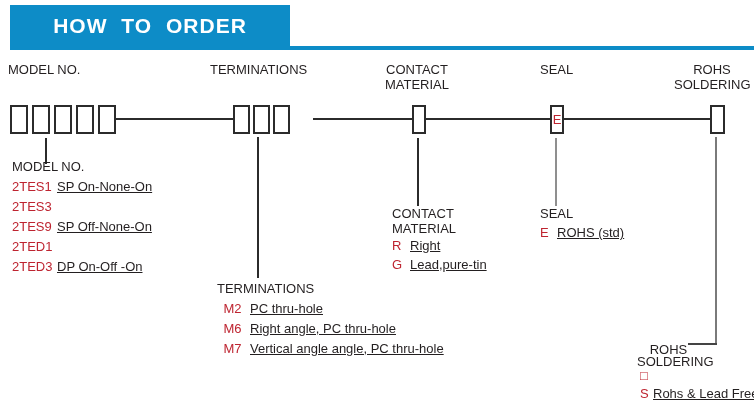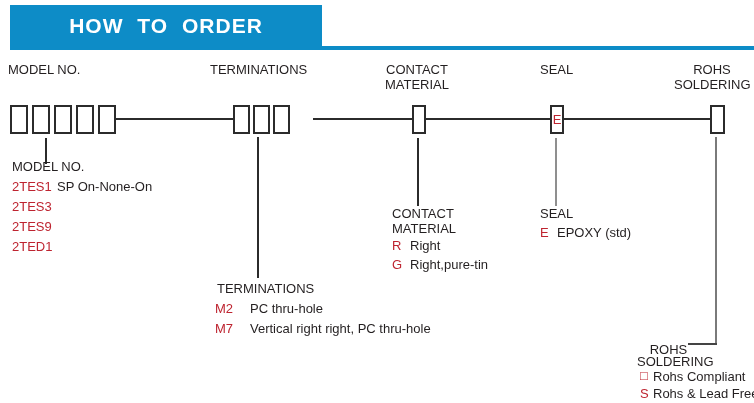--- a/index.html
+++ b/index.html
@@ -6,21 +6,21 @@
   #page{
     position:relative;
     width:754px;height:403px;
     background:#ffffff;
     font-family:"Liberation Sans", sans-serif;
     color:#231f20;
     overflow:hidden;
   }
   
   .banner{
-    position:absolute;left:10px;top:5px;width:312px;height:41px;
+    position:absolute;left:10px;top:5px;width:280px;height:41px;
     background:#0d8cc7;color:#ffffff;
     display:flex;align-items:center;justify-content:center;
     font-size:21px;font-weight:bold;letter-spacing:1px;word-spacing:7px;
   }
   .banner-strip{position:absolute;left:10px;top:46px;width:744px;height:4px;background:#0d8cc7;}
   
   .col-header{position:absolute;top:62px;font-size:13px;line-height:15px;white-space:nowrap;}
   .col-header.center{text-align:center;white-space:normal;}
   #hdr-model{left:8px;}
   #hdr-term{left:210px;}
@@ -51,27 +51,27 @@
   #v-term{left:257px;top:137px;height:141px;}
   #v-contact{left:417px;top:138px;height:68px;}
   #v-seal{left:555px;top:138px;height:68px;background:#8f8f8f;}
   #v-rohs{left:715px;top:137px;height:207px;background:#7a7a7a;}
   #h-rohs-elbow{position:absolute;left:688px;top:343px;width:29px;height:2px;background:#444444;}
   
   .list{position:absolute;font-size:13px;}
   .list-title{height:17px;line-height:15px;white-space:nowrap;}
   .row{display:flex;align-items:center;height:20px;white-space:nowrap;}
   .code{color:#be2430;flex:0 0 auto;}
-  .desc{color:#231f20;}
+  .desc{color:#231f20;text-decoration:underline;}
   #list-model{left:12px;top:159px;}
   #list-model .code{width:45px;}
   #list-term{left:215px;top:281px;}
   #list-term .list-title{margin-left:2px;}
   #list-term .row{height:20px;}
-  #list-term .code{width:35px;}
+  #list-term .code{width:35px;text-align:center;}
   #list-contact{left:392px;top:206px;}
   .title2{line-height:15px;white-space:nowrap;}
   #list-contact .row{height:19px;}
   #list-contact .row:first-of-type{margin-top:4px;}
   #list-contact .code{width:18px;}
   #list-seal{left:540px;top:206px;}
   #list-seal .row{height:19px;margin-top:2px;}
   #list-seal .code{width:17px;}
   
   .rohs-title{position:absolute;left:637px;width:63px;text-align:center;font-size:13px;line-height:12px;white-space:nowrap;}
@@ -133,63 +133,71 @@
     <div class="list-title">MODEL NO.</div>
     <div class="row">
       <span class="code">2TES1</span>
       <span class="desc">SP On-None-On</span>
     </div>
     <div class="row">
       <span class="code">2TES3</span>
     </div>
     <div class="row">
       <span class="code">2TES9</span>
+      <span class="desc">SP Off-None-On</span>
     </div>
     <div class="row">
       <span class="code">2TED1</span>
+    </div>
+    <div class="row">
+      <span class="code">2TED3</span>
+      <span class="desc">DP On-Off -On</span>
     </div>
   </div>
 
   <div class="list" id="list-term">
     <div class="list-title">TERMINATIONS</div>
     <div class="row">
       <span class="code">M2</span>
       <span class="desc">PC thru-hole</span>
     </div>
     <div class="row">
+      <span class="code">M6</span>
+      <span class="desc">Right angle, PC thru-hole</span>
+    </div>
+    <div class="row">
       <span class="code">M7</span>
-      <span class="desc">Vertical right right, PC thru-hole</span>
+      <span class="desc">Vertical angle angle, PC thru-hole</span>
     </div>
   </div>
 
   <div class="list" id="list-contact">
     <div class="title2">CONTACT</div>
     <div class="title2">MATERIAL</div>
     <div class="row">
       <span class="code">R</span>
       <span class="desc">Right</span>
     </div>
     <div class="row">
       <span class="code">G</span>
-      <span class="desc">Right,pure-tin</span>
+      <span class="desc">Lead,pure-tin</span>
     </div>
   </div>
 
   <div class="list" id="list-seal">
     <div class="title2">SEAL</div>
     <div class="row">
       <span class="code">E</span>
-      <span class="desc">EPOXY (std)</span>
+      <span class="desc">ROHS (std)</span>
     </div>
   </div>
 
   <div class="rohs-title" id="rohs-t1">ROHS</div>
   <div class="rohs-title" id="rohs-t2">SOLDERING</div>
   <div class="rohs-row" id="rohs-r1">
     <span class="code sq">□</span>
-    <span class="desc">Rohs Compliant</span>
   </div>
   <div class="rohs-row" id="rohs-r2">
     <span class="code">S</span>
     <span class="desc">Rohs &amp; Lead Free</span>
   </div>
 
 </div>
 
 </body></html>

